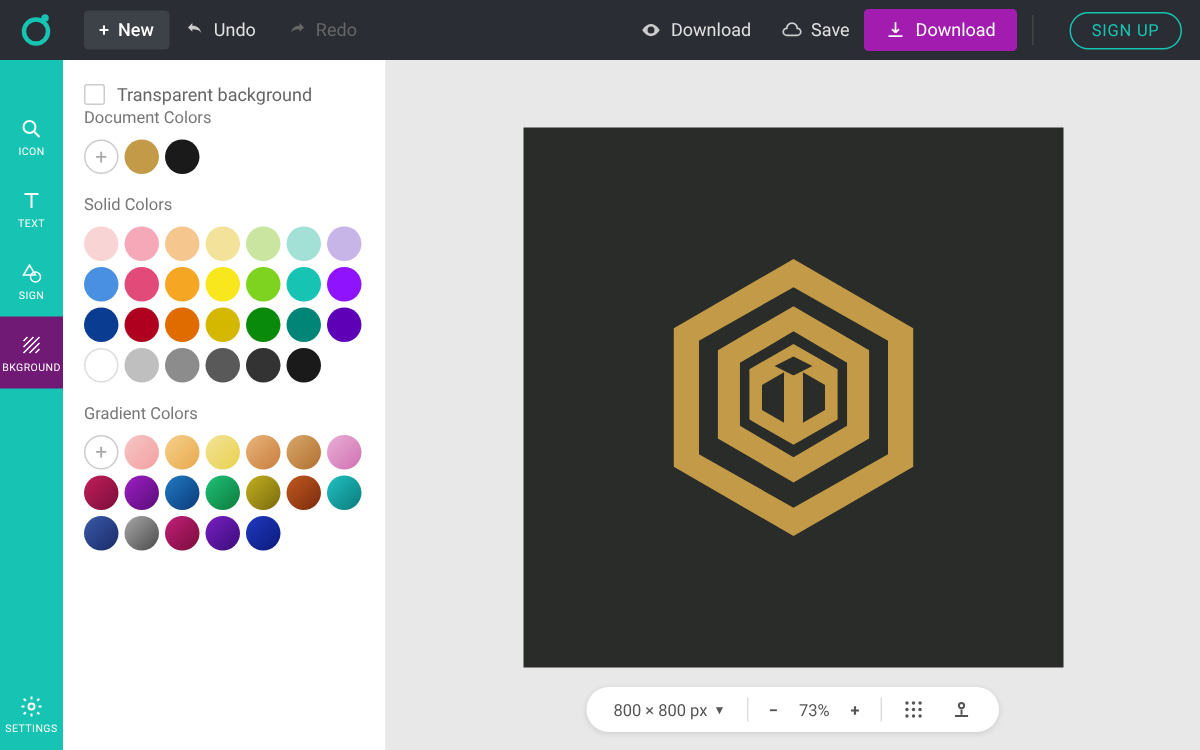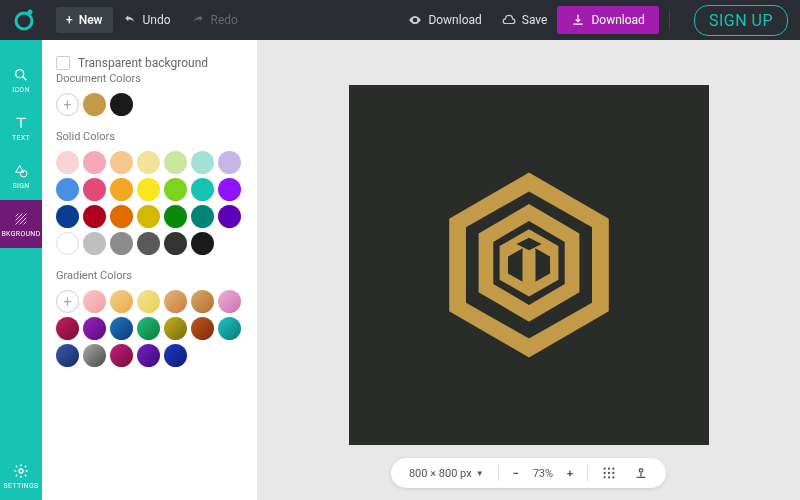--- a/index.html
+++ b/index.html
@@ -5,24 +5,24 @@
 *{margin:0;padding:0;box-sizing:border-box;font-family:-apple-system,BlinkMacSystemFont,"Segoe UI",Roboto,sans-serif}
 body{width:800px;height:500px;overflow:hidden;background:#e8e8e8}
 .topbar{height:40px;background:#2a2d33;display:flex;align-items:center;padding:0 12px;color:#ccc;font-size:12px}
 .logo{width:24px;height:24px;margin-right:20px;position:relative}
 .logo svg{width:100%;height:100%}
 .top-btn{display:flex;align-items:center;gap:6px;padding:6px 10px;cursor:pointer;font-size:12px;color:#e0e0e0}
 .top-btn.primary{background:#3d4148;border-radius:3px;color:#fff;font-weight:500}
 .top-btn.disabled{color:#666}
 .top-spacer{flex:1}
 .download-btn{background:#a21caf;color:#fff;padding:7px 14px;border-radius:3px;font-weight:400;display:flex;align-items:center;gap:6px}
-.signup-btn{border:1px solid #17c3b2;color:#17c3b2;padding:5px 14px;border-radius:14px;margin-left:14px;font-size:16px;letter-spacing:0.5px}
+.signup-btn{border:1px solid #17c3b2;color:#17c3b2;padding:5px 14px;border-radius:14px;margin-left:14px;font-size:11px;letter-spacing:0.5px}
 .sep{width:1px;height:20px;background:#444;margin:0 10px}
 .main{display:flex;height:460px}
-.toolbar{width:42px;background:#17c3b2;display:flex;flex-direction:column;align-items:center;padding-top:16px}
+.toolbar{width:42px;background:#17c3b2;display:flex;flex-direction:column;align-items:center;padding-top:27px}
 .tool{width:42px;height:48px;display:flex;flex-direction:column;align-items:center;justify-content:center;gap:3px;color:#fff;cursor:pointer;font-size:7px;letter-spacing:0.3px}
 .tool.active{background:#701a75}
 .tool svg{width:16px;height:16px}
 .tool-spacer{flex:1}
 .panel{width:215px;background:#fff;padding:16px 14px;overflow-y:auto}
 .checkbox-row{display:flex;align-items:center;gap:8px;}
 .checkbox{width:14px;height:14px;border:1px solid #ccc;border-radius:2px}
 .checkbox-label{font-size:12px;color:#666}
 .section-title{font-size:11px;color:#777;margin-bottom:8px;margin-top:2px}
 .swatch-row{display:flex;flex-wrap:wrap;gap:4px;margin-bottom:14px}

